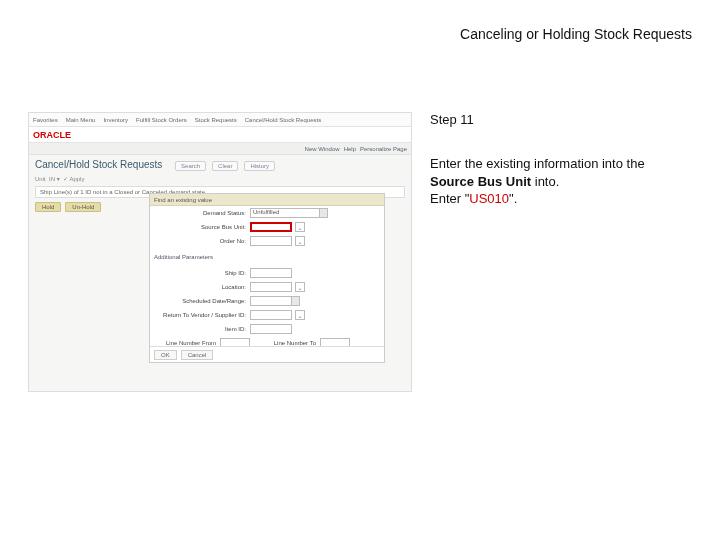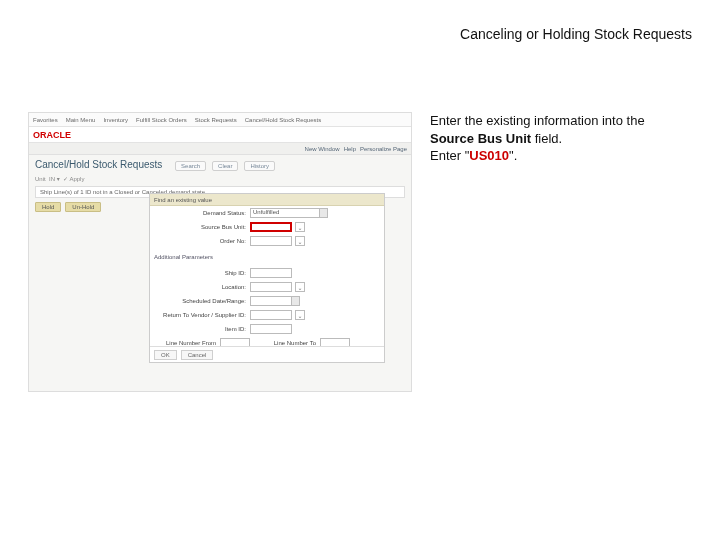--- a/index.html
+++ b/index.html
@@ -43,21 +43,21 @@
   .shot .q { width: 10px; height: 10px; border: 1px solid #bbb; margin-left: 3px; display: inline-flex; align-items: center; justify-content: center; font-size: 6px; color: #777; }
   .shot .spacer { height: 6px; }
   .shot .mini { font-size: 6px; color: #556; padding: 0 4px; }
   .shot .foot { position: absolute; bottom: 0; left: 0; right: 0; height: 16px; border-top: 1px solid #ddd; background: #fff; display: flex; align-items: center; padding: 0 4px; gap: 4px; }
   .shot .foot span { border: 1px solid #cfcfcf; background: #f7f7f7; font-size: 6px; color: #666; padding: 1px 6px; }
 
   .instr { position: absolute; top: 112px; left: 430px; right: 28px; font: 13px Arial; color: #111; }
   .instr .step { margin-bottom: 28px; }
   .instr .body { line-height: 1.35; }
   .instr b { font-weight: bold; }
-  .instr .red { color: #cc0000; font-weight: bold; }
+  .instr .red { color: #cc0000; font-weight: normal; }
 </style>
 </head>
 <body>
 
 <div class="page">
 
   <div class="title">Canceling or Holding Stock Requests</div>
 
   <div class="shot">
     <div class="topnav">
@@ -141,18 +141,19 @@
         <span class="inp" style="width:30px"></span>
       </div>
       <div class="foot">
         <span>OK</span>
         <span>Cancel</span>
       </div>
     </div>
   </div>
 
   <div class="instr">
+    <div class="step">Step 11</div>
     <div class="body">
-      <span>Enter the existing information into the </span><b>Source Bus Unit</b><span> field.</span><br>
+      <span>Enter the existing information into the </span><b>Source Bus Unit</b><span> into.</span><br>
       <span>Enter "</span><span class="red">US010</span><span>".</span>
     </div>
   </div>
 </div>
 
 </body></html>

